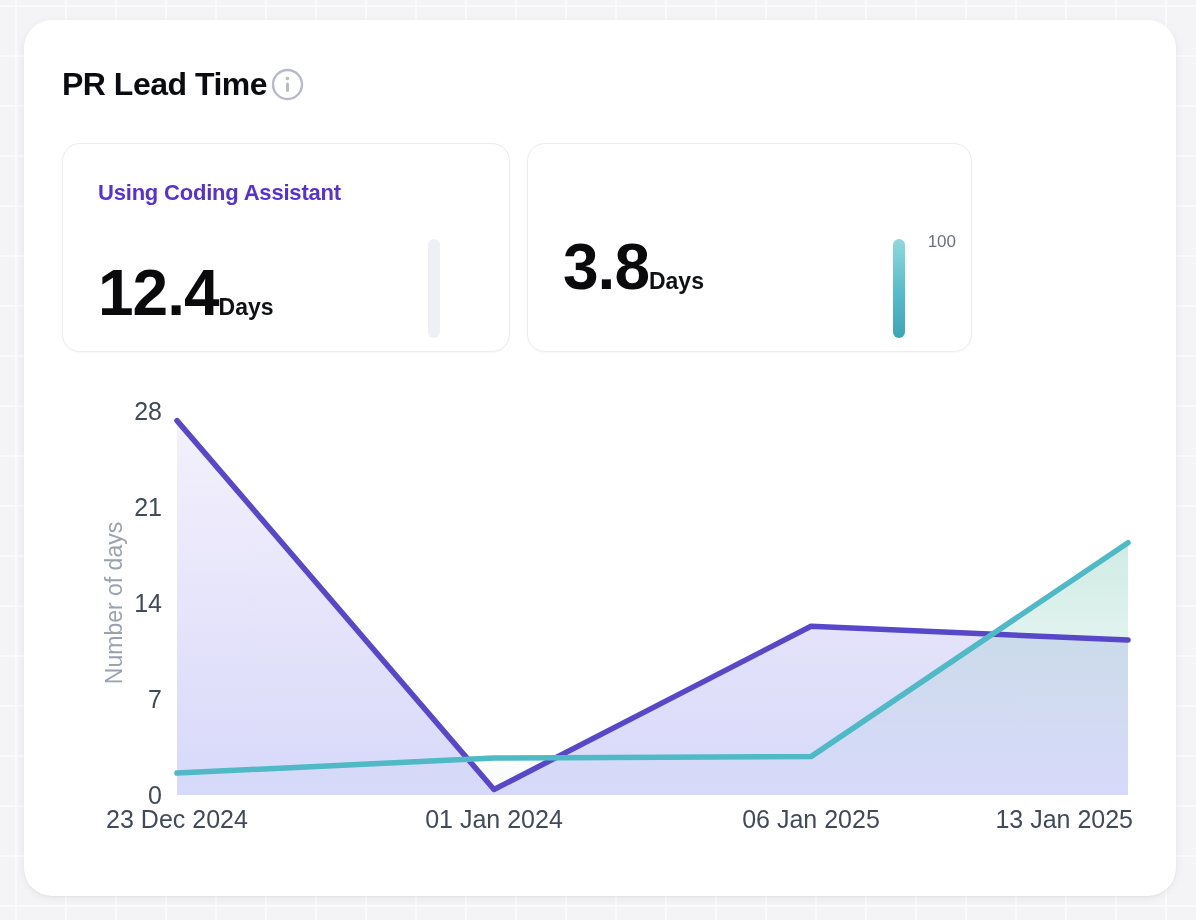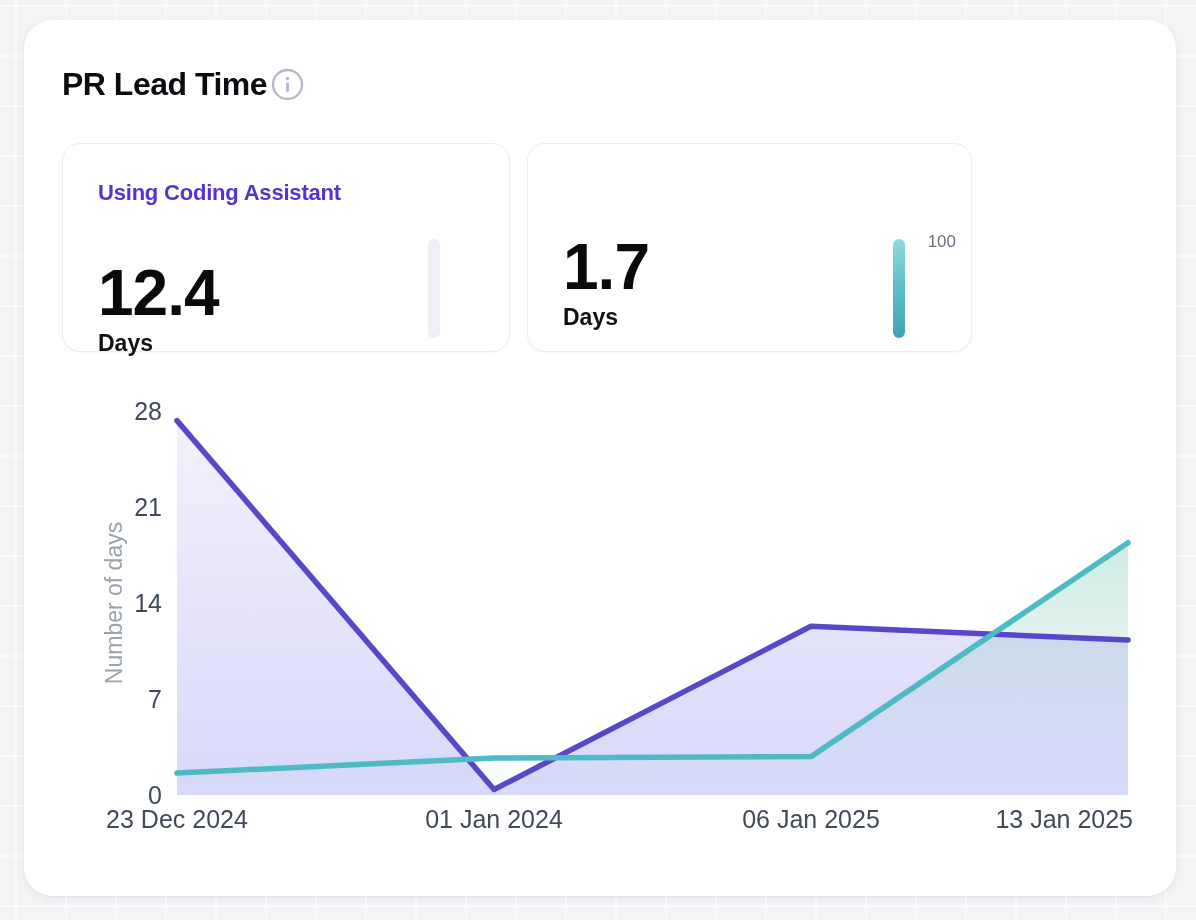--- a/index.html
+++ b/index.html
@@ -34,21 +34,21 @@
     position:relative; height:209px; background:#fff;
     border:1px solid #ececf2; border-radius:18px;
     box-shadow:0 1px 2px rgba(25,28,50,0.03);
     padding:36px 0 4px 35px;
   }
   .stat-card.c1 { width:448px; }
   .stat-card.c2 { width:445px; }
   .stat-label { font-size:22px; font-weight:700; letter-spacing:-0.2px; }
   .stat-label.purple { color:#5731d3; }
   .stat-label.teal { color:#4ac2ca; }
-  .stat-value-row { display:flex; align-items:baseline; margin-top:50px;flex-direction:column; }
+  .stat-value-row { display:flex; align-items:baseline; margin-top:50px; }
   .stat-value { font-size:64px; font-weight:800; color:#0a0a0c; letter-spacing:-1px; }
   .stat-unit { font-size:23px; font-weight:700; color:#101114; }
   .stat-bar {
     position:absolute; width:12px; height:99px; border-radius:6px; top:95px;
   }
   .stat-bar.track { right:69px; background:#eef0f6; }
   .stat-bar.filled {
     right:66px;
     background:linear-gradient(to bottom, #8fd8de 0%, #56bcc9 55%, #3fa4b5 100%);
   }
@@ -80,21 +80,21 @@
       <div class="stat-label purple">Using Coding Assistant</div>
       <div class="stat-value-row">
         <span class="stat-value">12.4</span>
         <span class="stat-unit">Days</span>
       </div>
       <div class="stat-bar track"></div>
     </div>
 
     <div class="stat-card c2">
       <div class="stat-value-row">
-        <span class="stat-value">1.7</span>
+        <span class="stat-value">3.8</span>
         <span class="stat-unit">Days</span>
       </div>
       <div class="stat-bar filled"></div>
       <div class="bar-scale-label">100</div>
     </div>
 
   </div>
 
   <div class="chart-wrap">
     <svg id="chart" width="1060" height="450" viewBox="0 0 1060 450">

